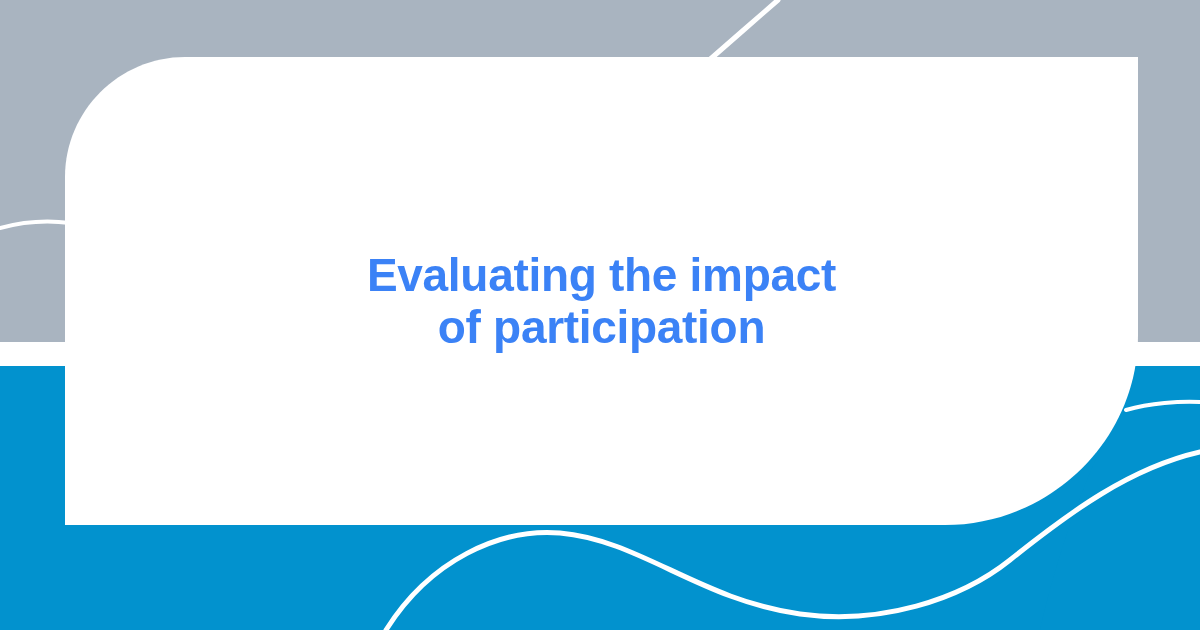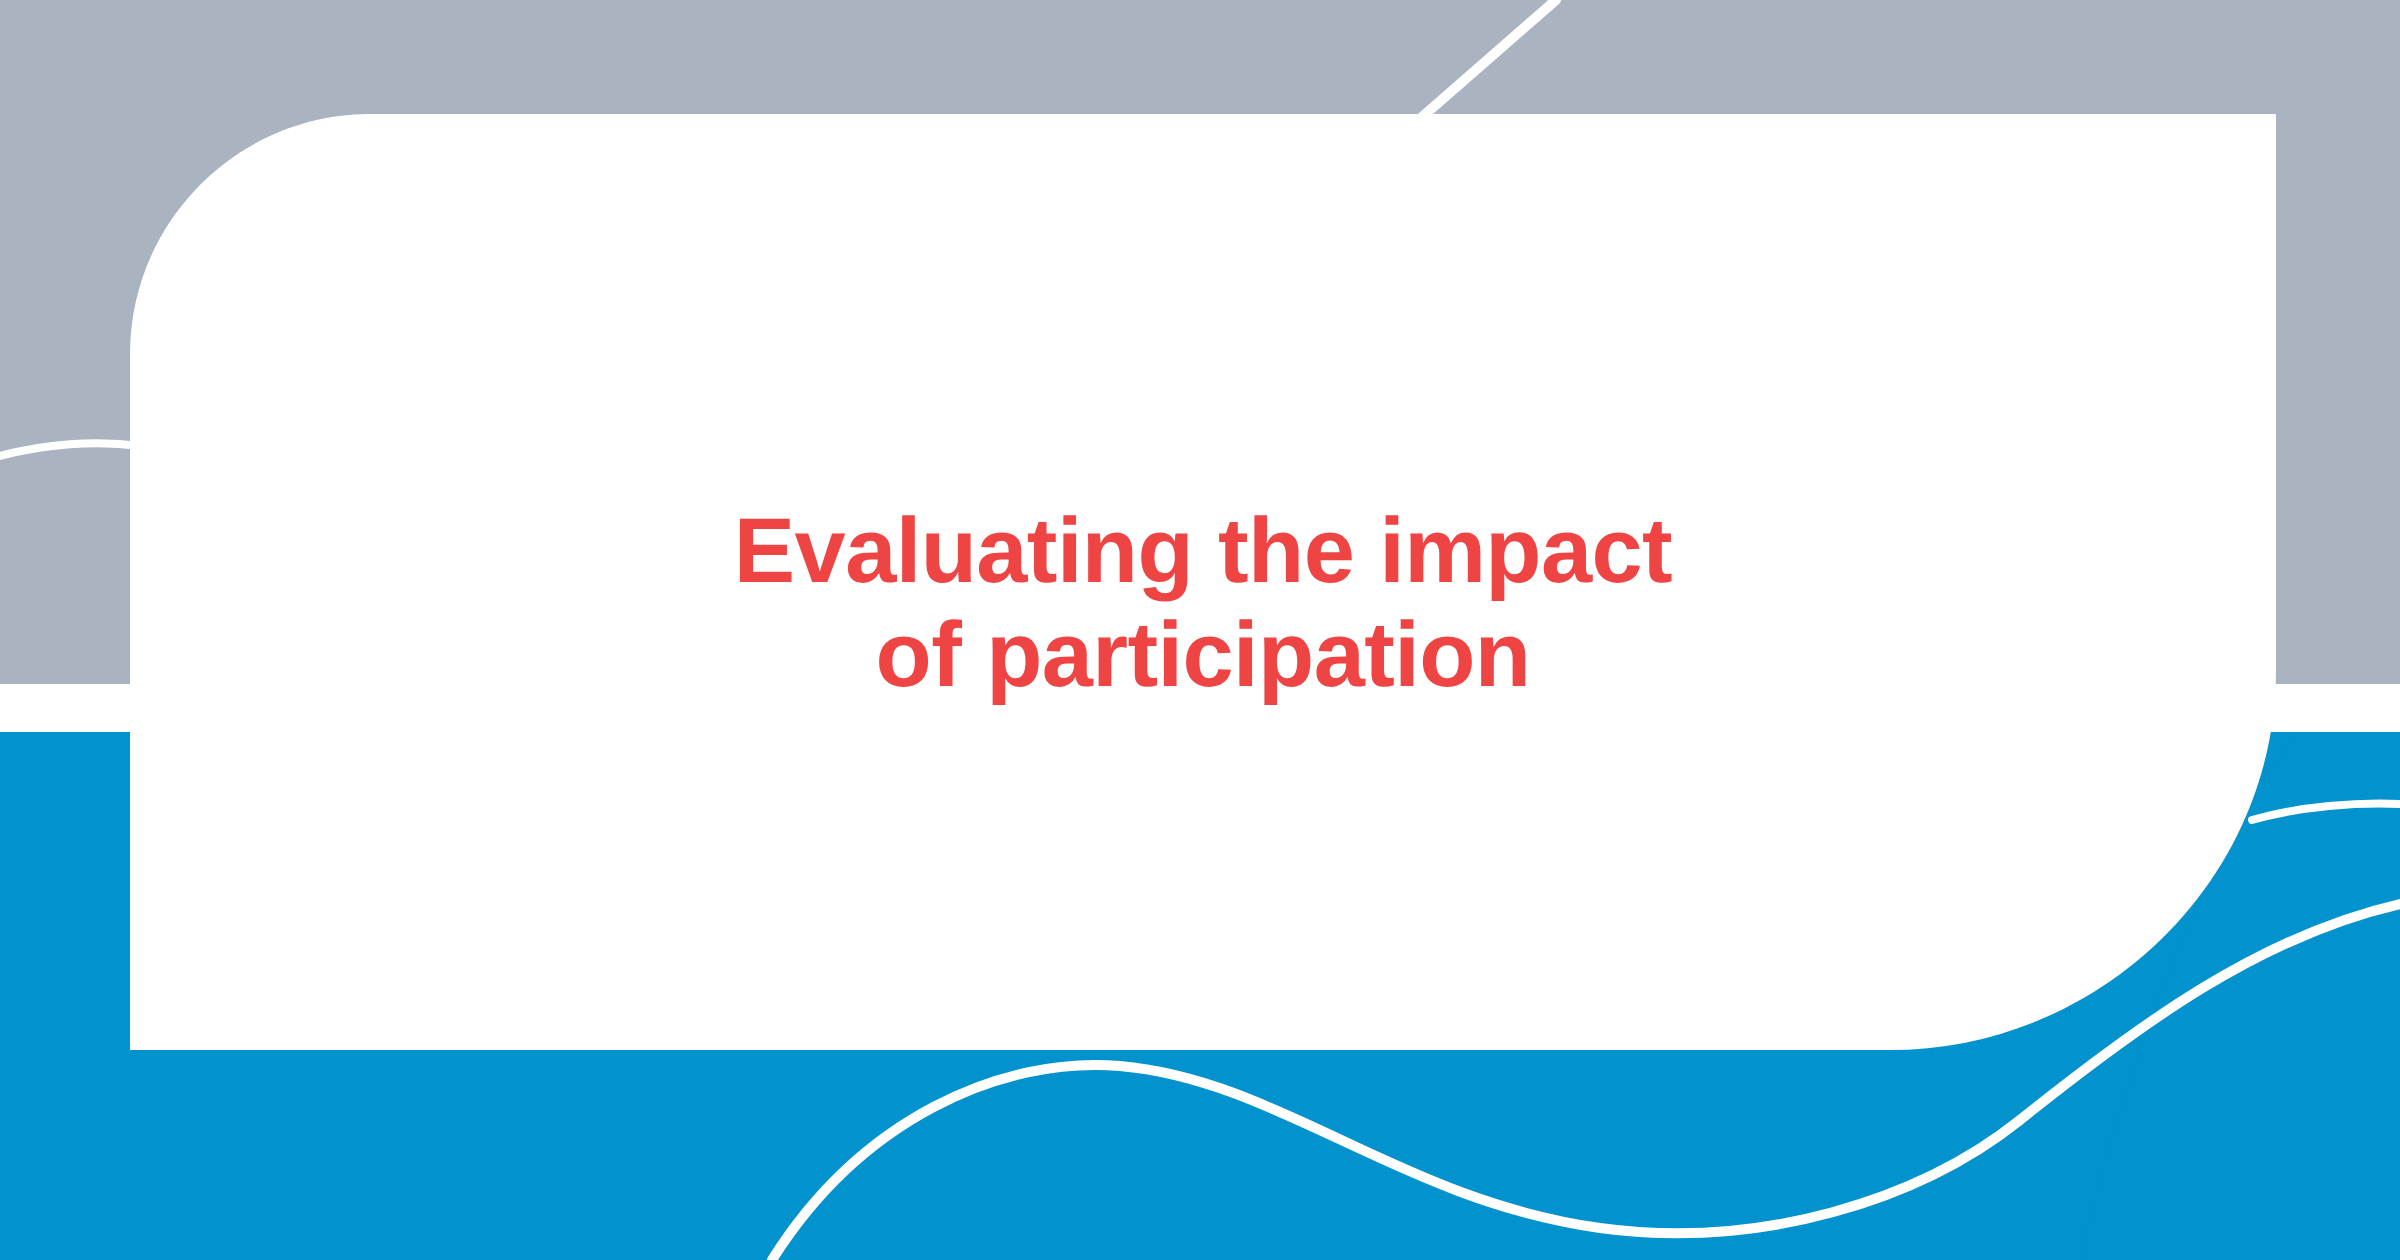--- a/index.html
+++ b/index.html
@@ -35,21 +35,21 @@
   .title-block {
     width: 640px;
     text-align: center;
     margin-top: 20px;
   }
   .title-text {
     font-family: "Liberation Sans", sans-serif;
     font-weight: bold;
     font-size: 46px;
     line-height: 52px;
-    color: #ef4444;
+    color: #3b82f6;
     letter-spacing: -0.3px;
     margin: 0;
     white-space: pre-line;
   }
 </style>
 </head>
 <body>
 
 <div id="stage">
 

